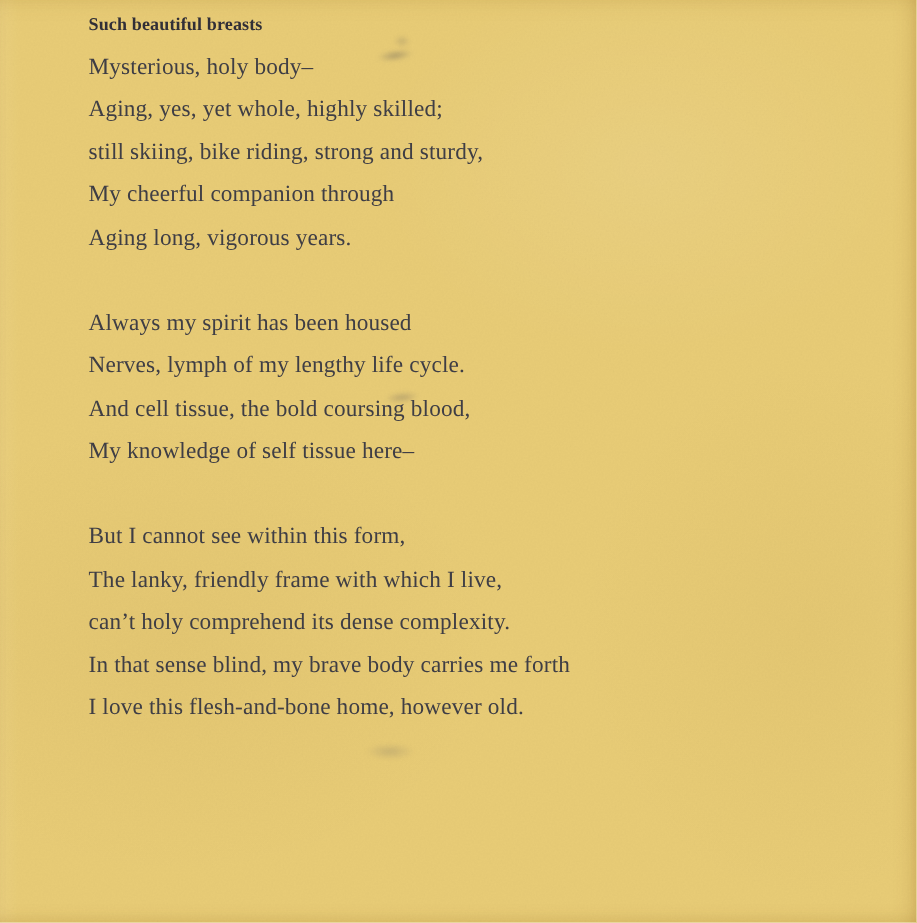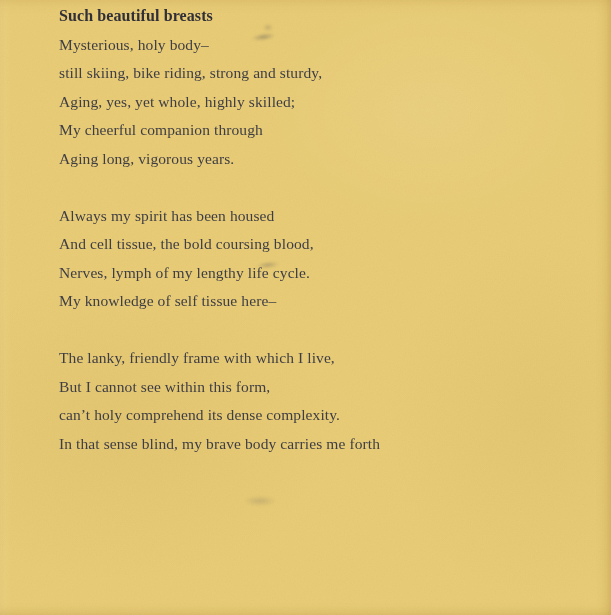--- a/index.html
+++ b/index.html
@@ -35,21 +35,21 @@
     left: 59px;
     top: 2px;
     color: #3f3e45;
     font-size: 15.5px;
     line-height: 28.5px;
     letter-spacing: 0.1px;
   }
   .poem-title {
     font-weight: bold;
     color: #312f37;
-    font-size: 16px;
+    font-size: 12px;
   }
   .line {
     white-space: pre;
     min-height: 28.5px;
   }
   .stanza-gap {
     height: 28.5px;
   }
   .smudge {
     position: absolute;
@@ -94,30 +94,31 @@
 
   <div class="smudge smudge-1"></div>
   <div class="smudge smudge-1b"></div>
   <div class="smudge smudge-2"></div>
   <div class="smudge smudge-3"></div>
 
   <div class="poem">
     <div class="line poem-title">Such beautiful breasts</div>
     <div id="stanzas">
         <div class="line">Mysterious, holy body–</div>
+        <div class="line">Aging, yes, yet whole, highly skilled;</div>
         <div class="line">still skiing, bike riding, strong and sturdy,</div>
-        <div class="line">Aging, yes, yet whole, highly skilled;</div>
         <div class="line">My cheerful companion through</div>
         <div class="line">Aging long, vigorous years.</div>
         <div class="stanza-gap"></div>
         <div class="line">Always my spirit has been housed</div>
+        <div class="line">Nerves, lymph of my lengthy life cycle.</div>
         <div class="line">And cell tissue, the bold coursing blood,</div>
-        <div class="line">Nerves, lymph of my lengthy life cycle.</div>
         <div class="line">My knowledge of self tissue here–</div>
         <div class="stanza-gap"></div>
+        <div class="line">But I cannot see within this form,</div>
         <div class="line">The lanky, friendly frame with which I live,</div>
-        <div class="line">But I cannot see within this form,</div>
         <div class="line">can’t holy comprehend its dense complexity.</div>
         <div class="line">In that sense blind, my brave body carries me forth</div>
+        <div class="line">I love this flesh-and-bone home, however old.</div>
       </div>
   </div>
 
 </div>
 
 </body></html>

